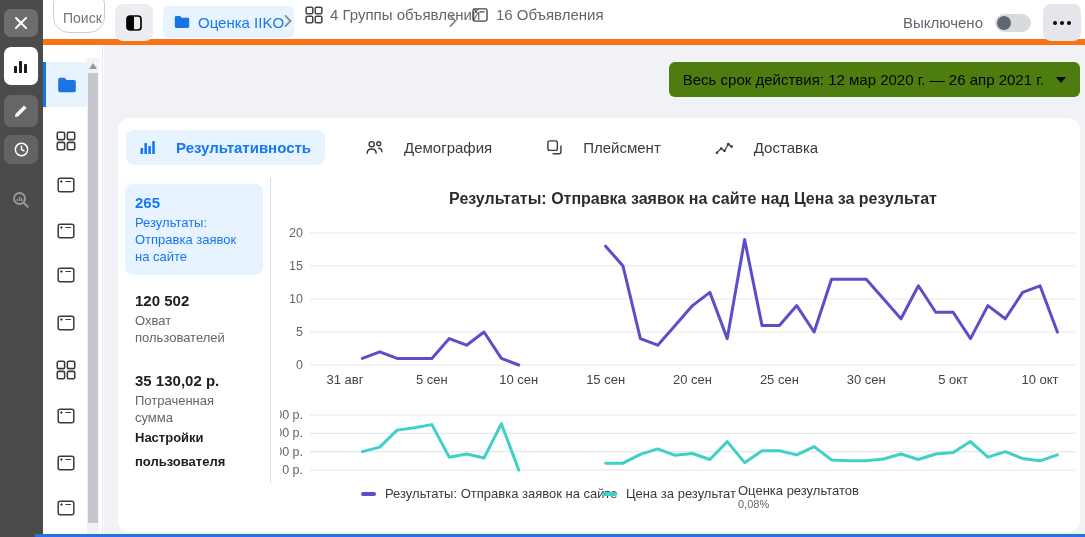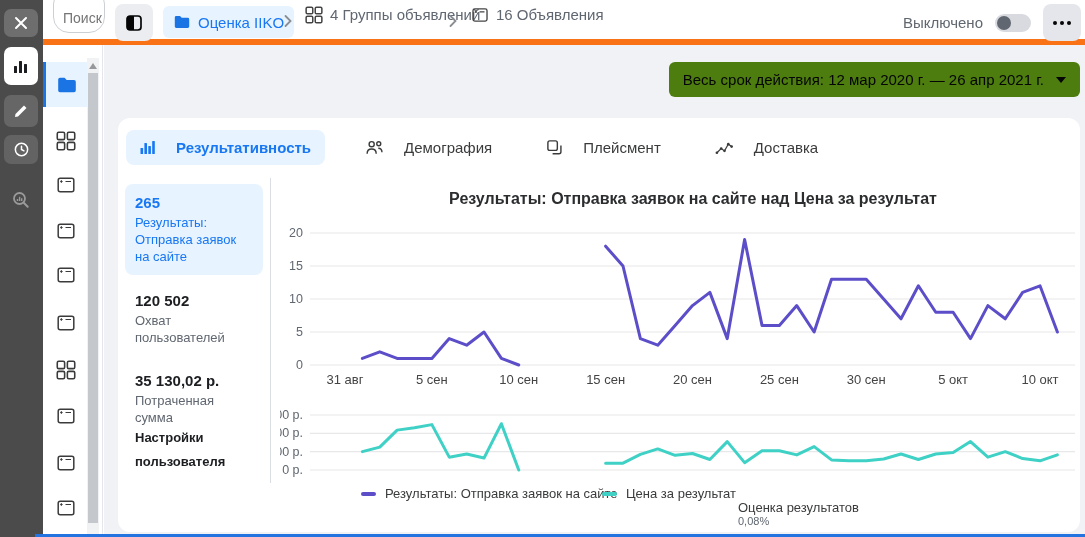--- a/index.html
+++ b/index.html
@@ -66,21 +66,21 @@
   .v-divider { position:absolute; left:152px; top:60px; width:1px; height:305px; background:#dadde1; }
 
   .chart-title { position:absolute; left:180px; top:72px; width:790px; text-align:center; font-size:16px; font-weight:700; color:#2b2d2f; }
   .chart-svg { position:absolute; left:162px; display:block; }
   #resultsChart { top:100px; }
   #costChart { top:284px; }
 
   .legend-item { position:absolute; display:flex; align-items:center; gap:9px; }
   .legend-dash { width:15px; height:4px; border-radius:2px; }
   .legend-text { font-size:13px; color:#3a3b3c; }
-  .score-block { position:absolute; left:620px; top:382px; }
+  .score-block { position:absolute; left:620px; top:365px; }
   .score-label { font-size:13px; color:#3a3b3c; }
   .score-value { font-size:11px; color:#606770; margin-top:0; }
 
   .bottom-line { position:absolute; left:35px; top:534px; width:1050px; height:3px; background:#2374e1; z-index:40; }
 </style>
 </head>
 <body>
 
 <div class="screen">
 

